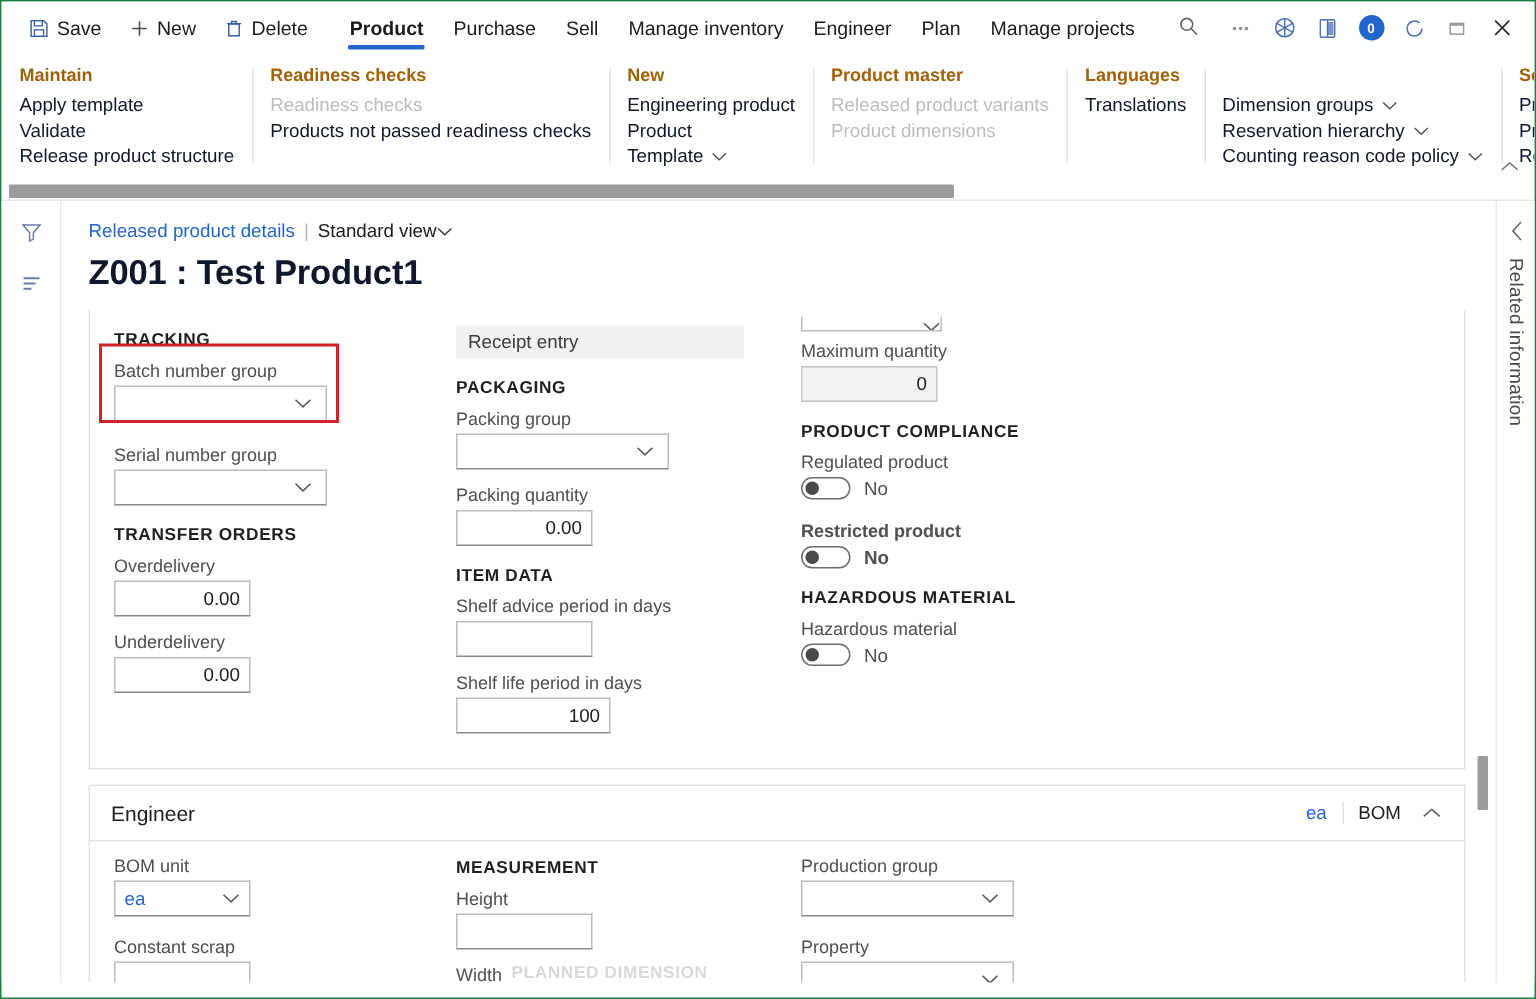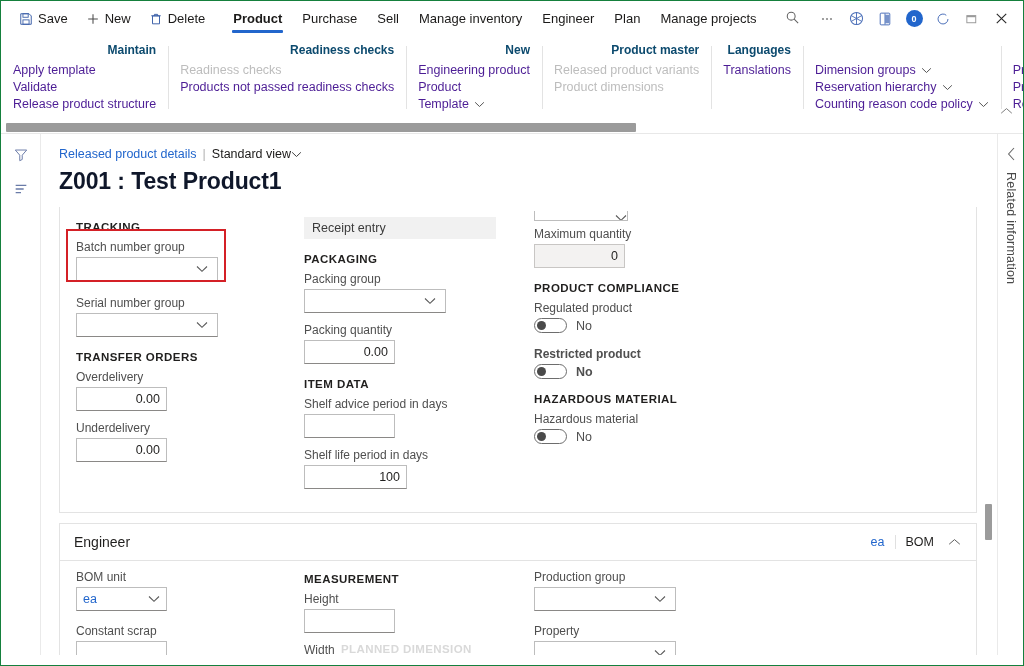--- a/index.html
+++ b/index.html
@@ -93,29 +93,29 @@
     padding: 3px 12px 0 12px;
   }
   .rb-group + .rb-group::before {
     content: "";
     position: absolute;
     left: 0; top: 6px; bottom: 12px;
     width: 1px; background: #e3e3e3;
   }
   .rb-title {
     font-size: 12px; font-weight: 700;
-    color: #0c4a6e;
-    text-align: right;
+    color: #a16207;
+    text-align: left;
     margin-bottom: 5px;
     white-space: nowrap;
   }
   .rb-items { display: flex; flex-direction: column; gap: 1px; }
   .rb-item {
     font-size: 12.5px;
-    color: #4c1d95;
+    color: #0f172a;
     line-height: 16px;
     white-space: nowrap;
     cursor: default;
     display: flex; align-items: center; gap: 5px;
   }
   .rb-item.disabled { color: #bdbdbd; }
   .chev-dn { display: inline-block; flex: none; }
   .ribbon-collapse {
     position: absolute;
     right: 8px; bottom: 2px;

